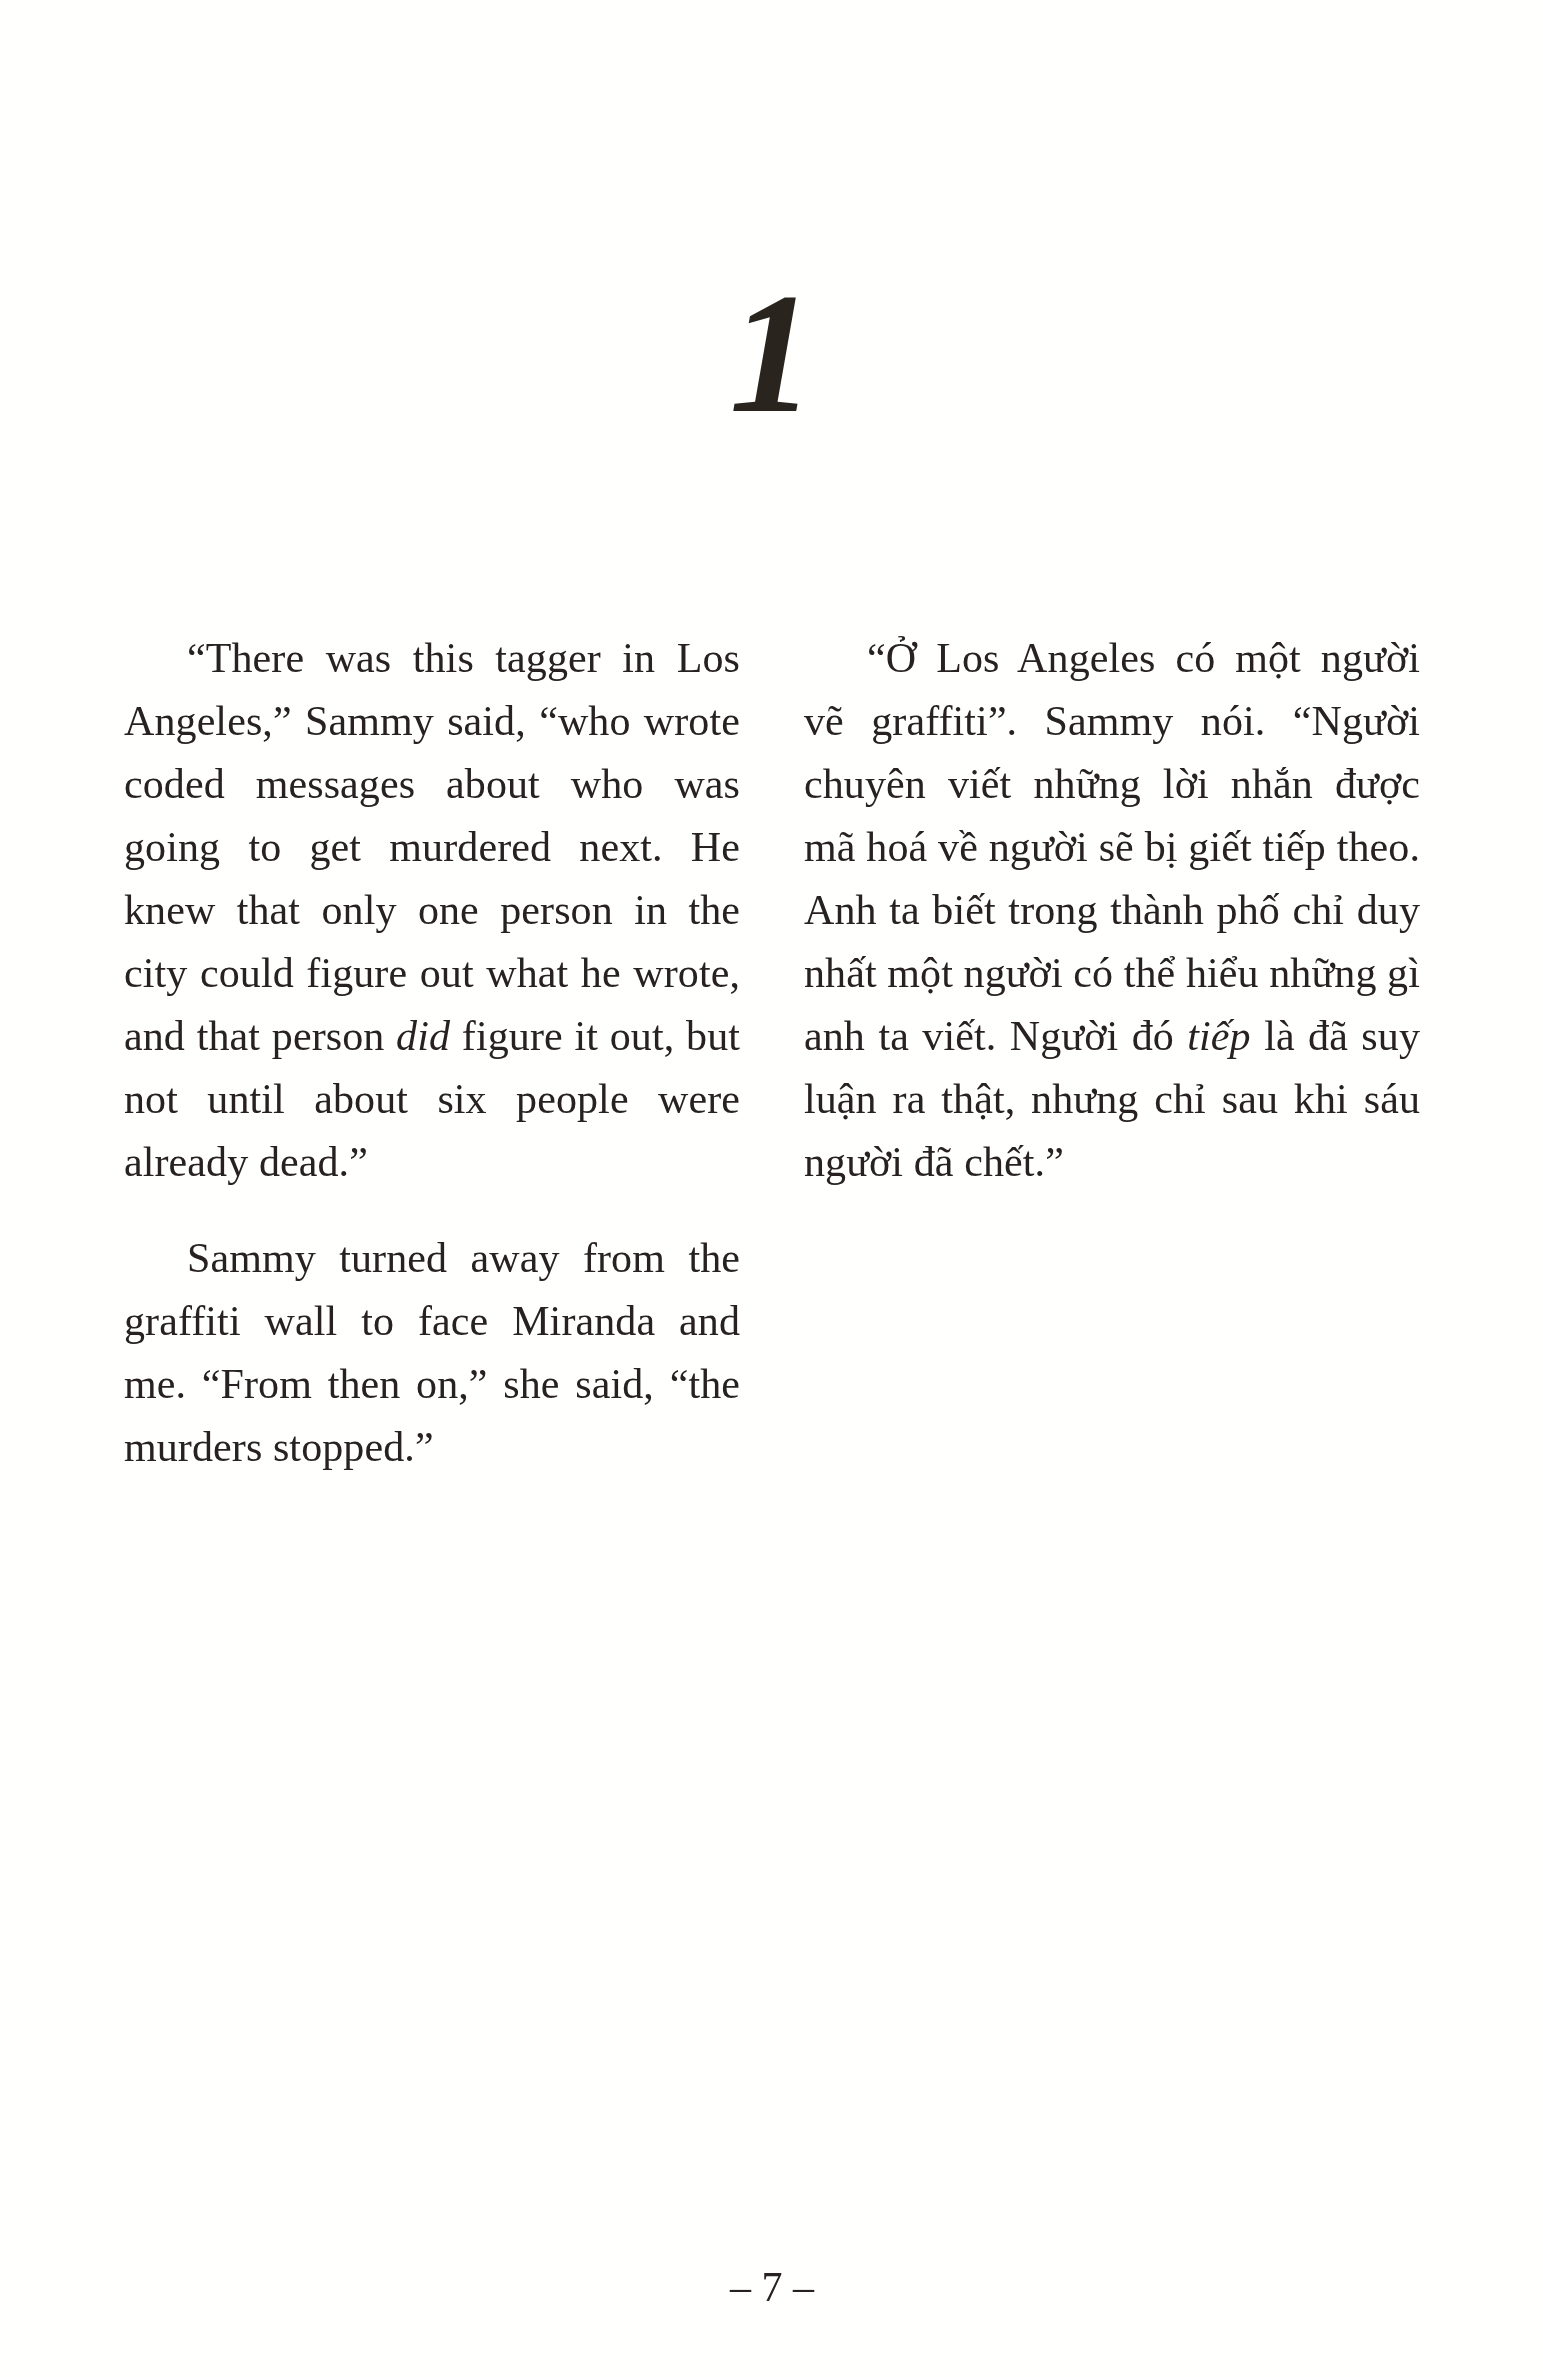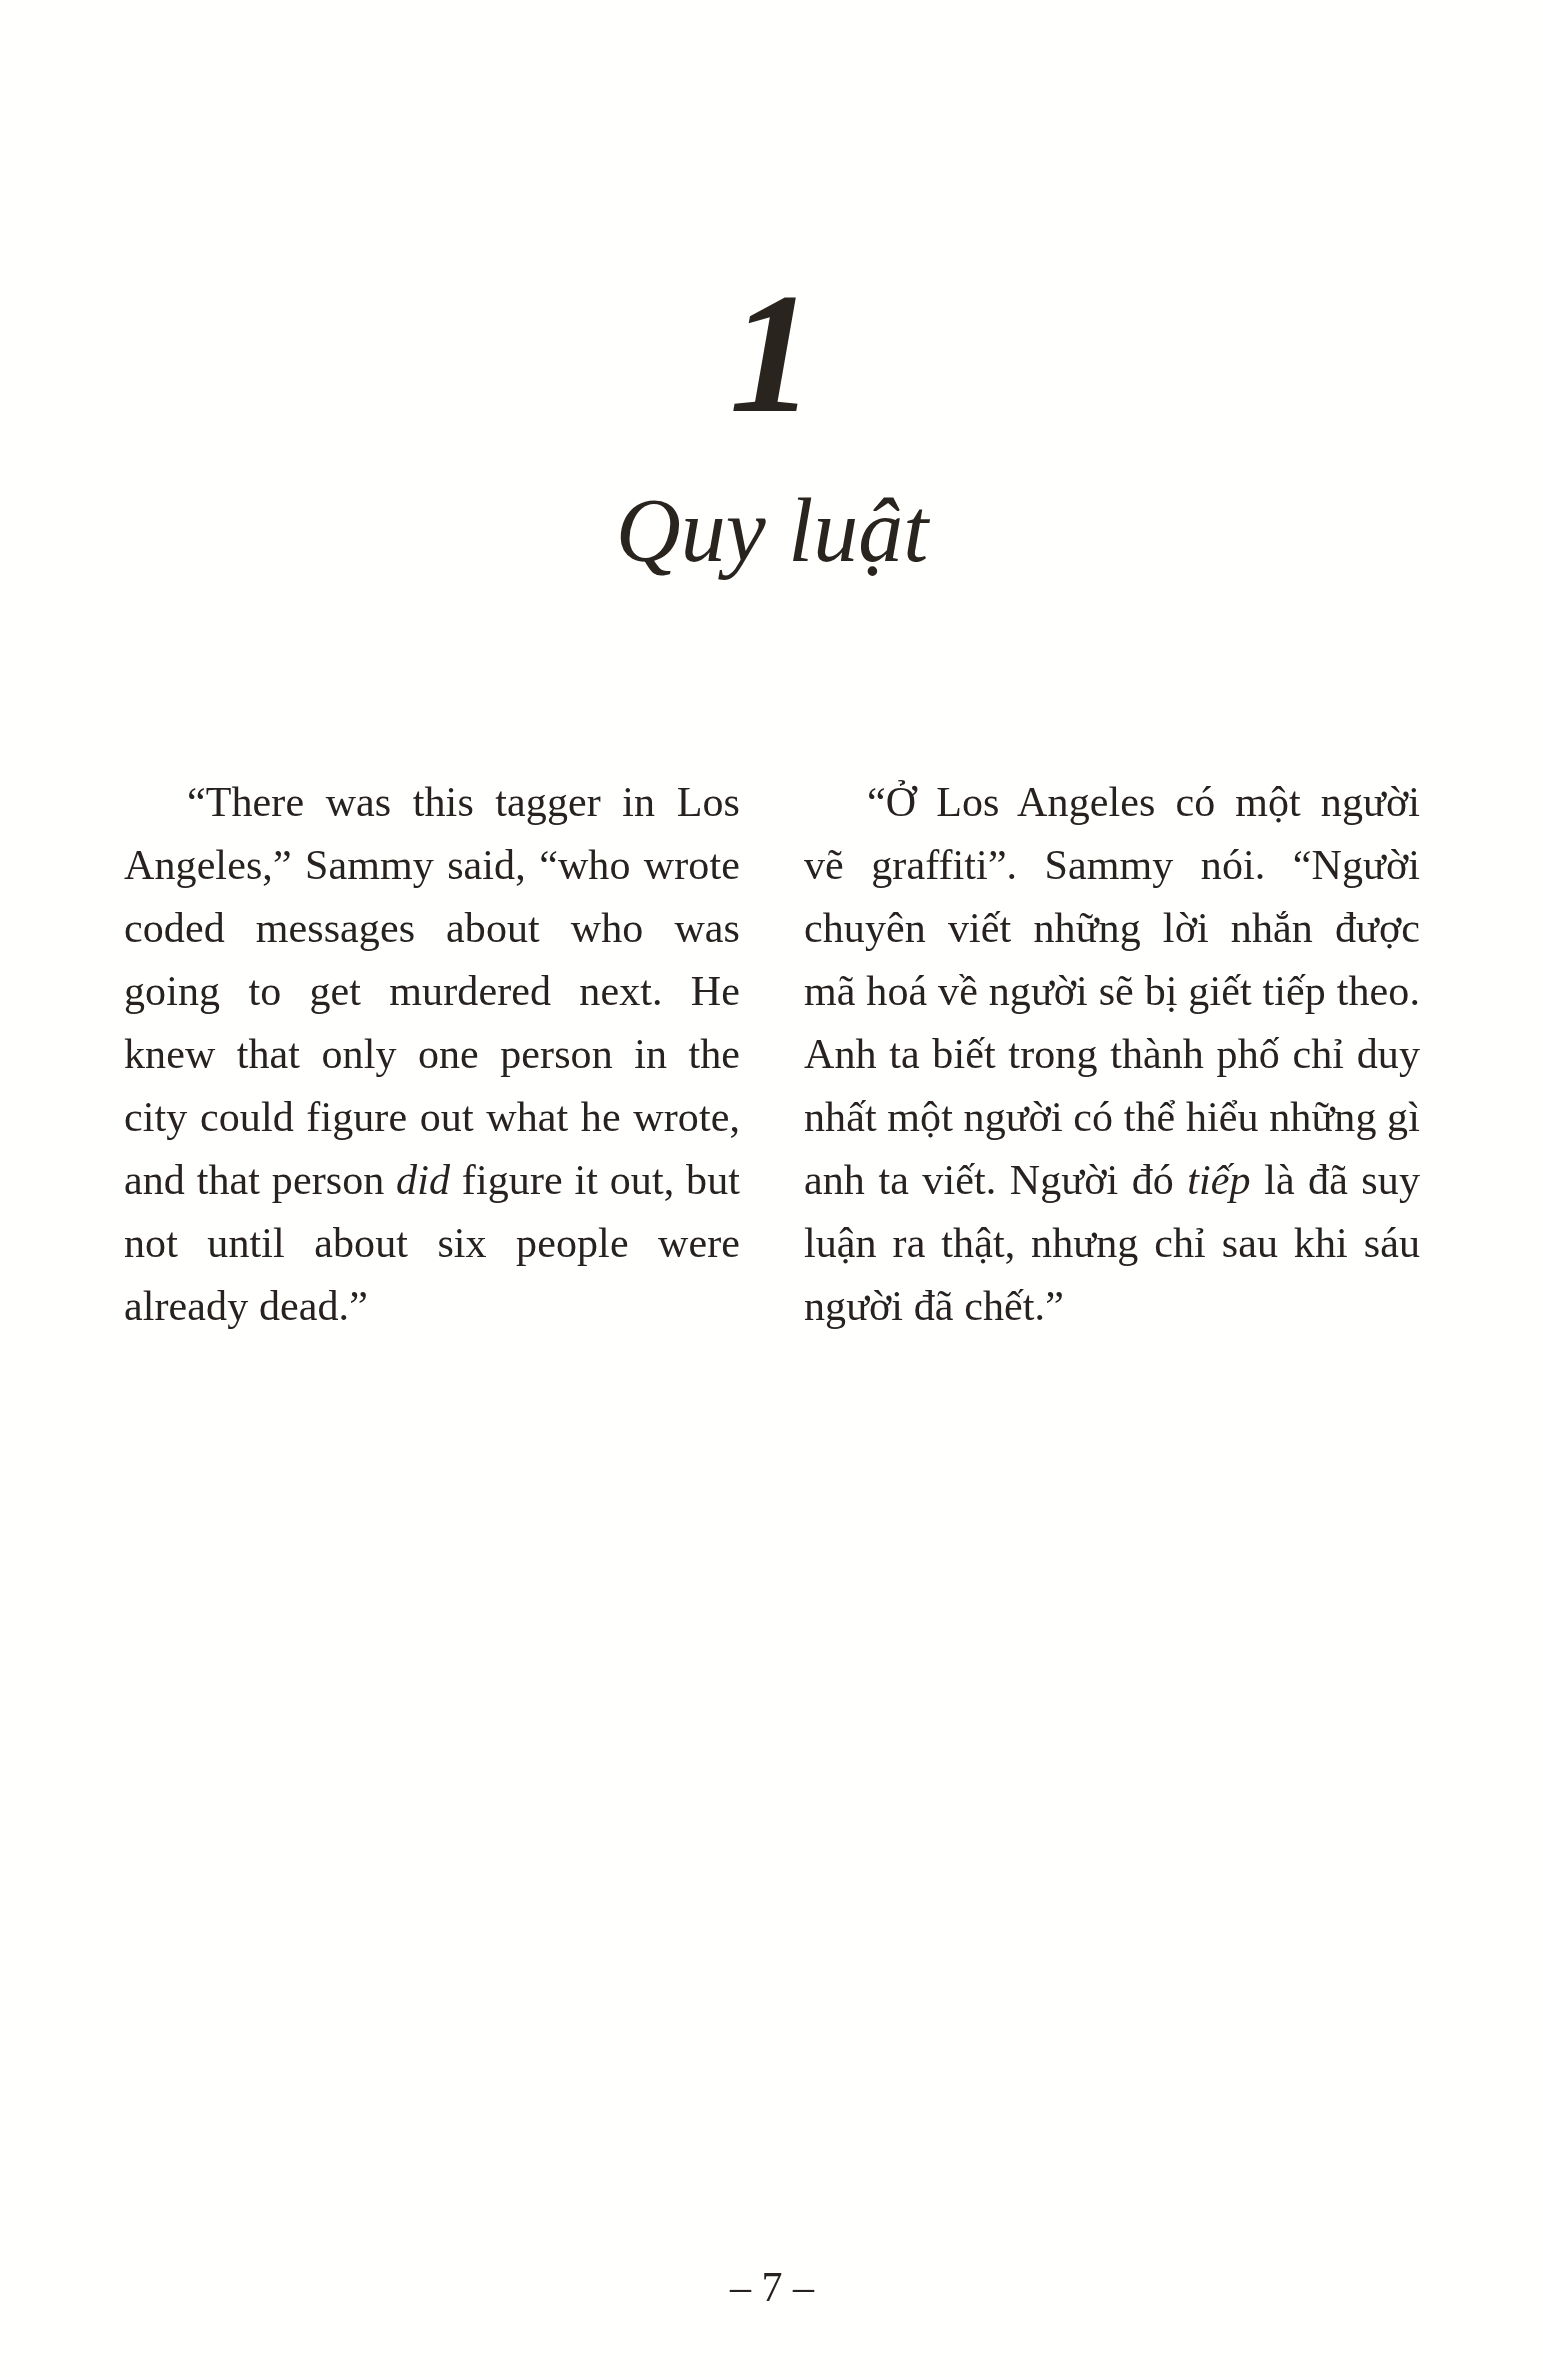--- a/index.html
+++ b/index.html
@@ -75,26 +75,26 @@
     color: #272220;
   }
 </style>
 </head>
 <body>
 
 <div class="page">
 
   <div class="chapter-head">
     <div class="chapter-number">1</div>
-    <div class="chapter-subtitle">Quy luật</div>
   </div>
 
   <div class="text-columns">
     <div class="column">
         <p class="para"><span>“There was this tagger in Los Angeles,” Sammy said, “who wrote coded messages about who was going to get murdered next. He knew that only one person in the city could figure out what he wrote, and that person </span><span class="em">did</span><span> figure it out, but not until about six people were already dead.”</span></p>
+        <p class="para"><span>Sammy turned away from the graffiti wall to face Miranda and me. “From then on,” she said, “the murders stopped.”</span></p>
       </div>
     <div class="column">
         <p class="para"><span>“Ở Los Angeles có một người vẽ graffiti”. Sammy nói. “Người chuyên viết những lời nhắn được mã hoá về người sẽ bị giết tiếp theo. Anh ta biết trong thành phố chỉ duy nhất một người có thể hiểu những gì anh ta viết. Người đó </span><span class="em">tiếp</span><span> là đã suy luận ra thật, nhưng chỉ sau khi sáu người đã chết.”</span></p>
       </div>
   </div>
 
   <div class="page-footer">– 7 –</div>
 
 </div>
 

